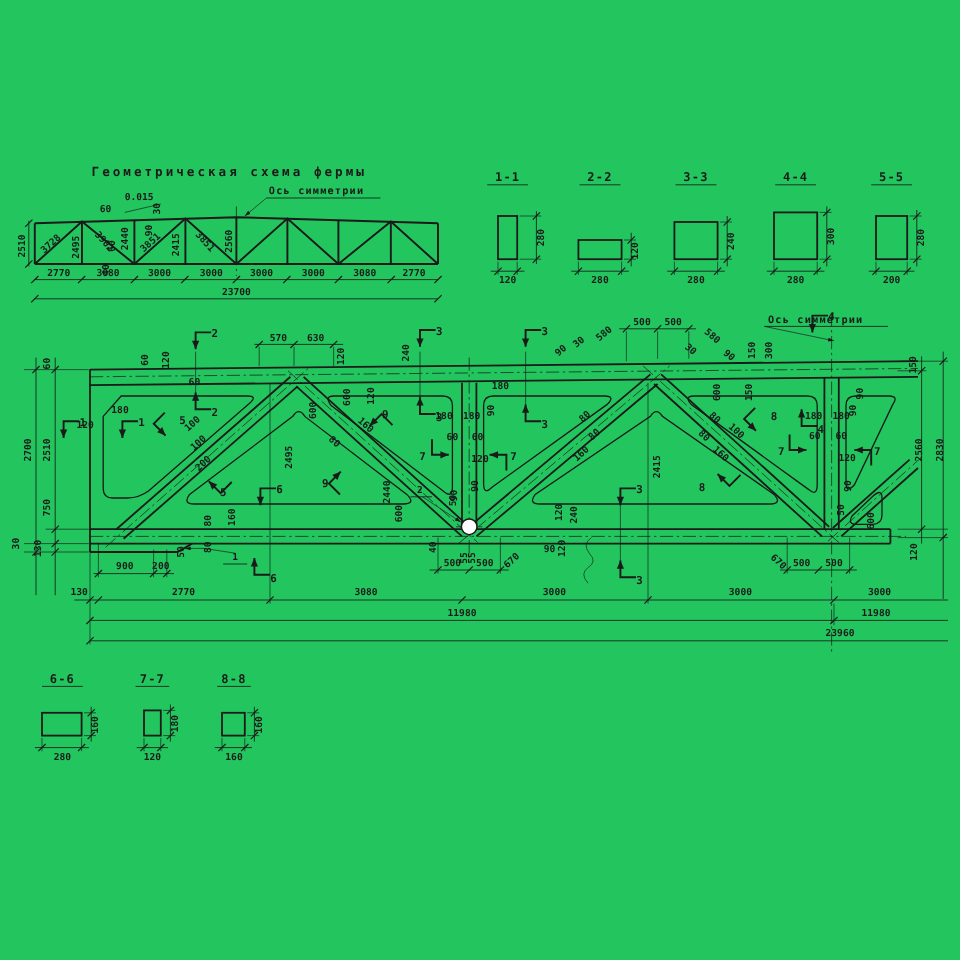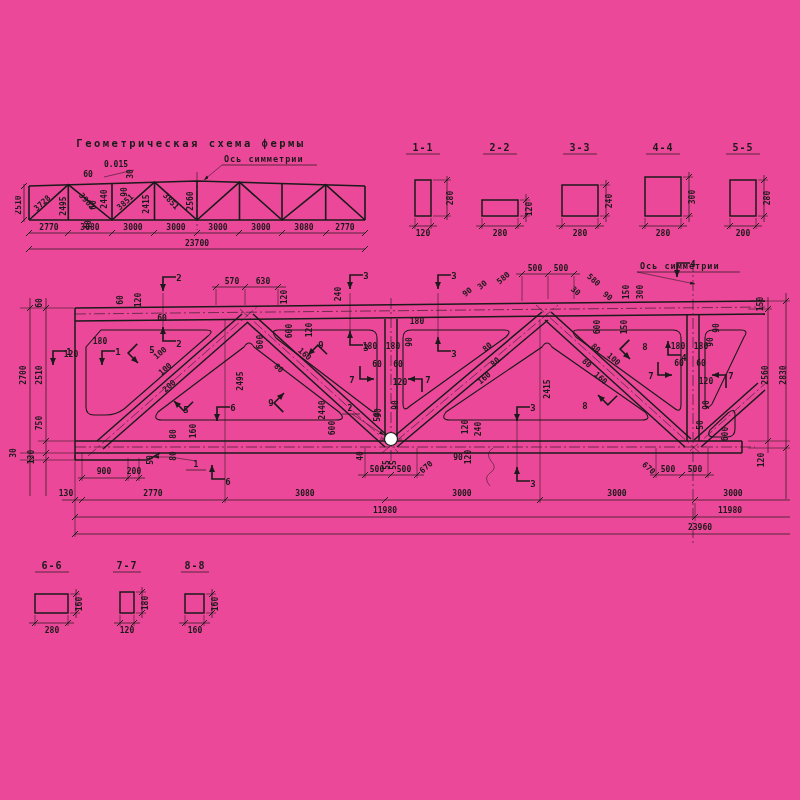--- a/index.html
+++ b/index.html
@@ -1,16 +1,16 @@
 <!DOCTYPE html>
 <html><head>
 <meta charset="utf-8">
 <style>
   html,body{margin:0;padding:0;background:#e8e8e8;}
-  .page{position:relative;width:800px;height:800px;background:#ec4899;overflow:hidden;}
+  .page{position:relative;width:800px;height:800px;background:#22c55e;overflow:hidden;}
   svg{position:absolute;}
   .m{stroke:#1a1a1a;stroke-width:1.5;fill:none;}
   .m2{stroke:#1a1a1a;stroke-width:1.6;fill:none;}
   .op{stroke:#1a1a1a;stroke-width:1.1;fill:none;}
   .t{stroke:#1a1a1a;stroke-width:.55;fill:none;}
   .d{stroke:#1a1a1a;stroke-width:.7;fill:none;}
   .cl{stroke:#1a1a1a;stroke-width:.6;fill:none;stroke-dasharray:11 3 2 3;}
   .hole{fill:#fff;stroke:#1a1a1a;stroke-width:1.2;}
   text{font-family:"DejaVu Sans Mono","Liberation Mono",monospace;fill:#1a1a1a;}
   .lbl{font-size:8px;font-weight:bold;text-anchor:middle;}

